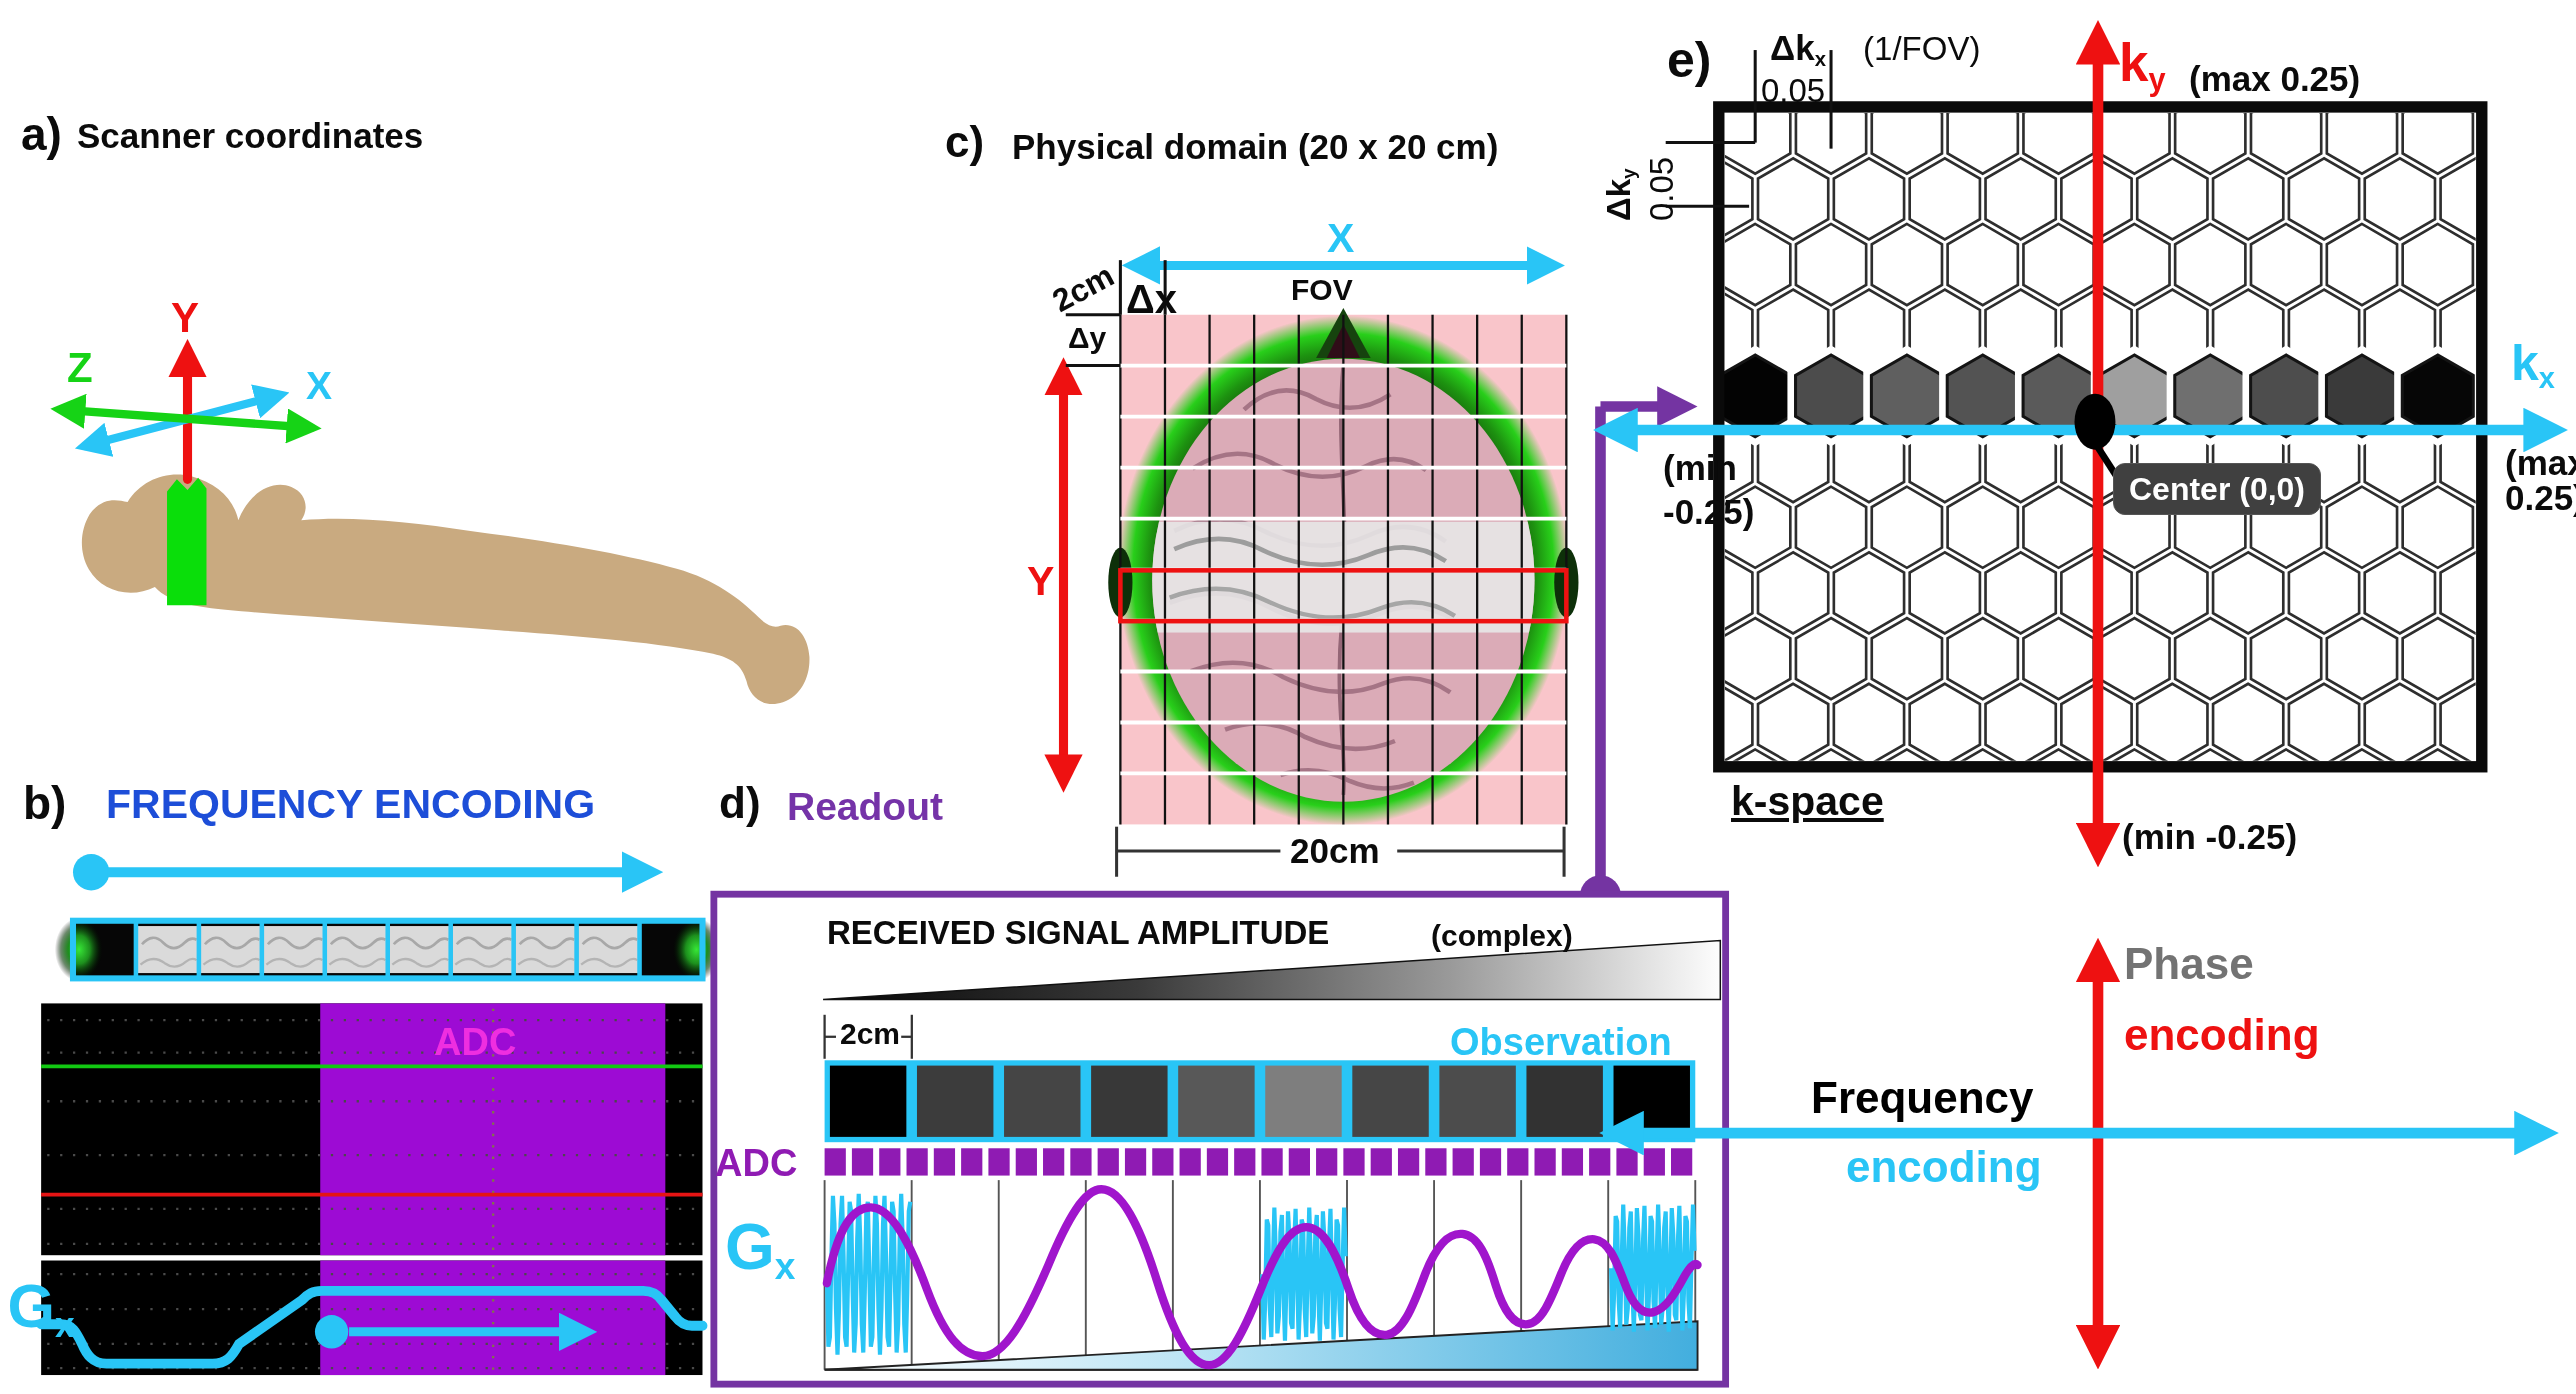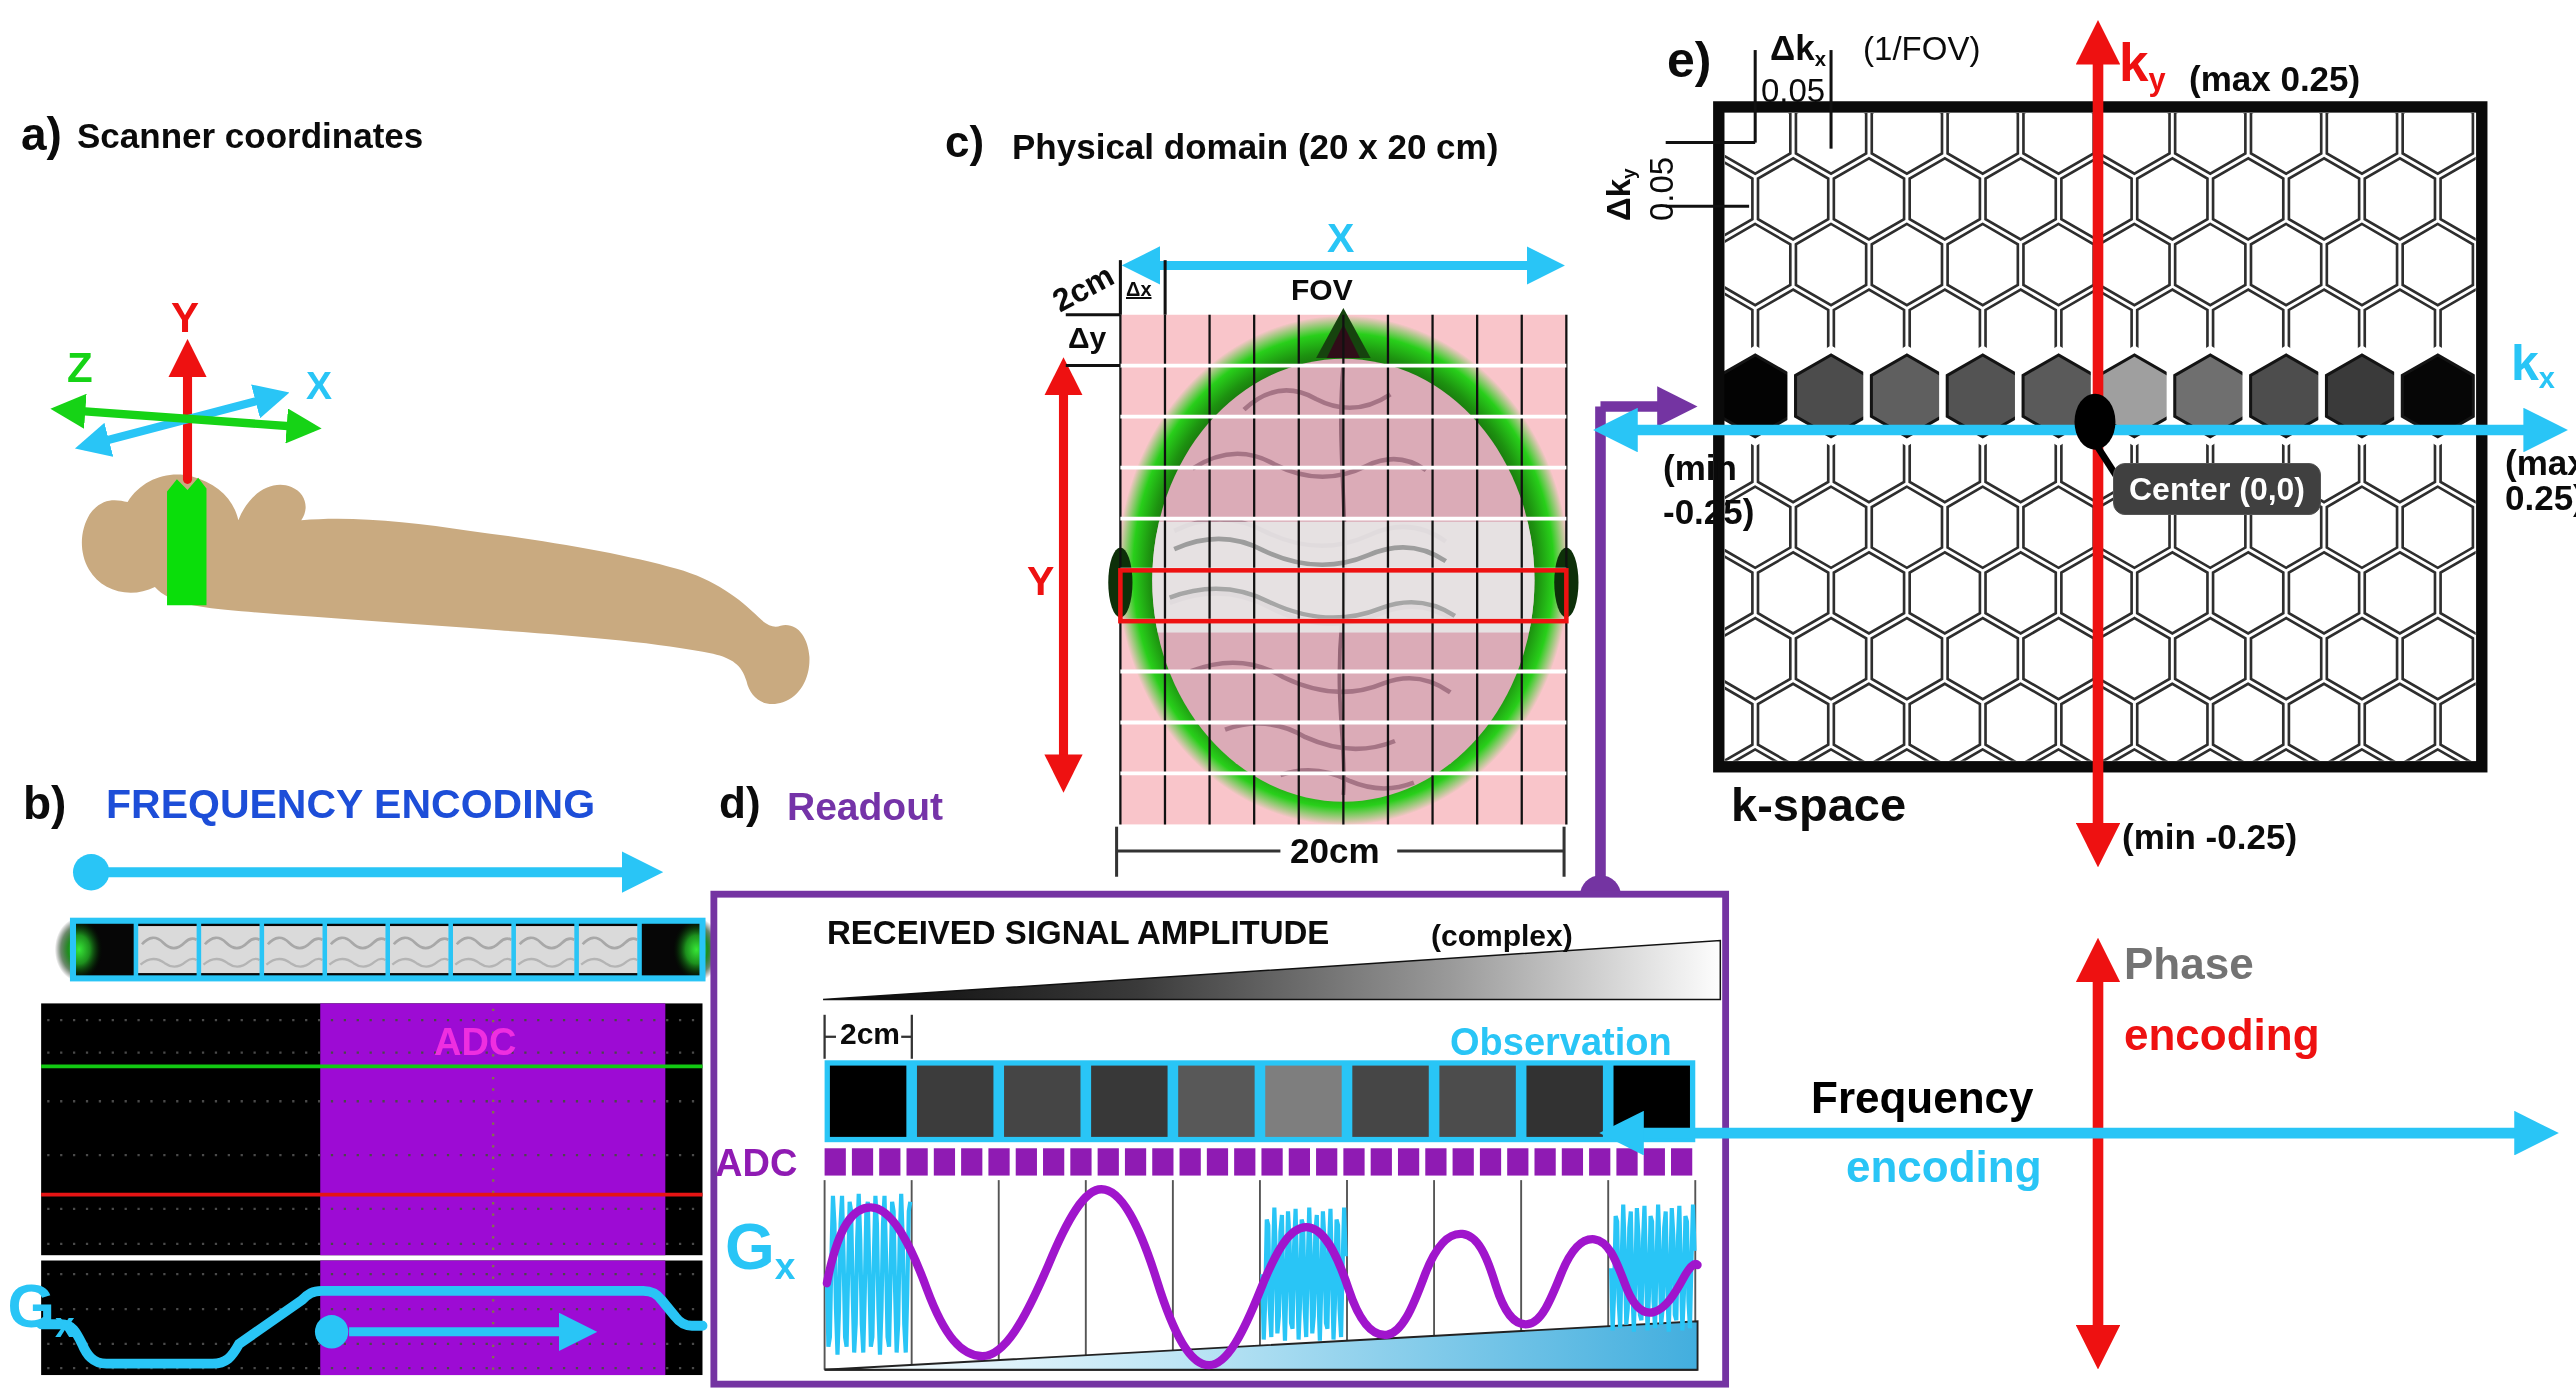--- a/index.html
+++ b/index.html
@@ -514,21 +514,21 @@
 <div class="lb" style="left:23px;top:780px;font-size:46px;">b)</div>
 <div class="lb" style="left:106px;top:784px;font-size:41px;color:#1d4ed8;">FREQUENCY ENCODING</div>
 <div class="lb" style="left:434px;top:1023px;font-size:38px;color:#ef2ee0;">ADC</div>
 <div class="lb" style="left:7.6px;top:1276px;font-size:61px;color:#29c5f6;"><span>G</span><span class="sub">x</span></div>
 
 <div class="lb" style="left:945px;top:120px;font-size:44px;">c)</div>
 <div class="lb" style="left:1012px;top:129px;font-size:35px;">Physical domain (20 x 20 cm)</div>
 <div class="lb" style="left:1327px;top:218px;font-size:41px;color:#29c5f6;">X</div>
 <div class="lb" style="left:1291px;top:275px;font-size:30px;">FOV</div>
 <div class="lb" style="left:1051px;top:272px;font-size:32px;transform:rotate(-28deg);">2cm</div>
-<div class="lb" style="left:1126px;top:279px;font-size:20px;text-decoration:underline;">Δx</div>
+<div class="lb" style="left:1126px;top:279px;font-size:40px;">Δx</div>
 <div class="lb" style="left:1068px;top:323px;font-size:30px;">Δy</div>
 <div class="lb" style="left:1027px;top:561px;font-size:41px;color:#ee1111;">Y</div>
 <div class="lb" style="left:1290px;top:833px;font-size:35px;">20cm</div>
 
 <div class="lb" style="left:719px;top:781px;font-size:44px;">d)</div>
 <div class="lb" style="left:787px;top:787px;font-size:39px;color:#7533a8;">Readout</div>
 <div class="lb" style="left:827px;top:916px;font-size:33px;">RECEIVED SIGNAL AMPLITUDE</div>
 <div class="lb" style="left:1431px;top:921px;font-size:30px;">(complex)</div>
 <div class="lb" style="left:840px;top:1019px;font-size:30px;">2cm</div>
 <div class="lb" style="left:1450px;top:1023px;font-size:38px;color:#29c5f6;">Observation</div>
@@ -541,21 +541,21 @@
 <div class="lb" style="left:1602px;top:221px;font-size:33px;transform:rotate(-90deg);transform-origin:0 0;"><span>Δk</span><span class="sub">y</span></div>
 <div class="lb" style="left:1645px;top:221px;font-size:33px;font-weight:normal;transform:rotate(-90deg);transform-origin:0 0;">0.05</div>
 <div class="lb" style="left:2119px;top:36px;font-size:53px;color:#ee1111;"><span>k</span><span class="sub">y</span></div>
 <div class="lb" style="left:2189px;top:61px;font-size:35px;">(max 0.25)</div>
 <div class="lb" style="left:2511px;top:338px;font-size:50px;color:#29c5f6;"><span>k</span><span class="sub">x</span></div>
 <div class="lb" style="left:2505px;top:445px;font-size:35px;"><span>(max</span><br><span>0.25)</span></div>
 <div class="lb" style="left:1619px;top:446px;font-size:35px;line-height:1.25;margin-left:44px;"><span>(min</span><br><span>-0.25)</span></div>
 <div class="badge" style="left:2113px;top:463px;width:206px;height:50px;background:#404040;border:1.5px solid #555;">
       <span style="color:#fff;font-size:32px;font-weight:bold;">Center (0,0)</span>
     </div>
-<div class="lb" style="left:1731px;top:781px;font-size:47px;">k-space</div>
+<div class="lb" style="left:1731px;top:781px;font-size:41px;text-decoration:underline;">k-space</div>
 <div class="lb" style="left:2122px;top:819px;font-size:35px;">(min -0.25)</div>
 <div class="lb" style="left:2124px;top:942px;font-size:44px;color:#737373;">Phase</div>
 <div class="lb" style="left:2124px;top:1013px;font-size:44px;color:#ee1111;">encoding</div>
 <div class="lb" style="left:1811px;top:1076px;font-size:44px;color:#000000;">Frequency</div>
 <div class="lb" style="left:1846px;top:1145px;font-size:44px;color:#29c5f6;">encoding</div>
 
 </div>
 
 
 </body></html>

